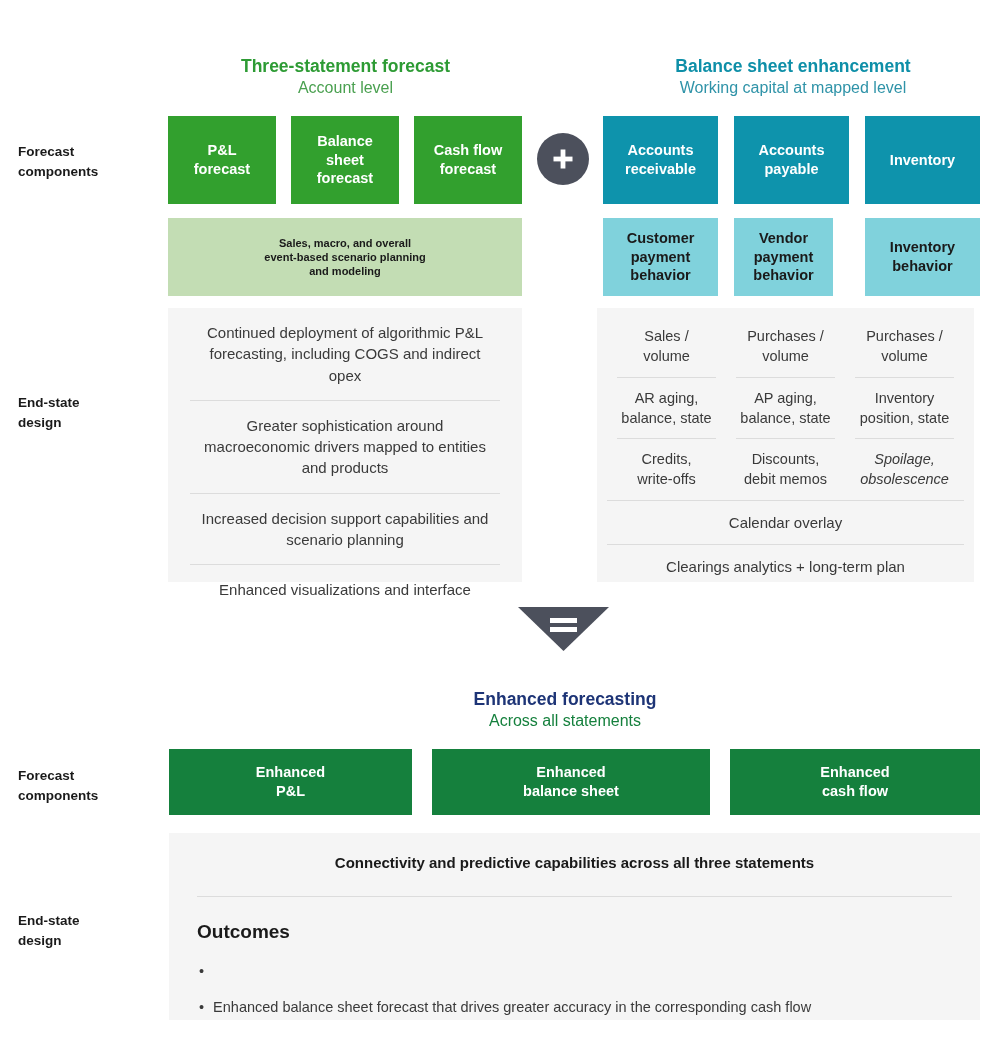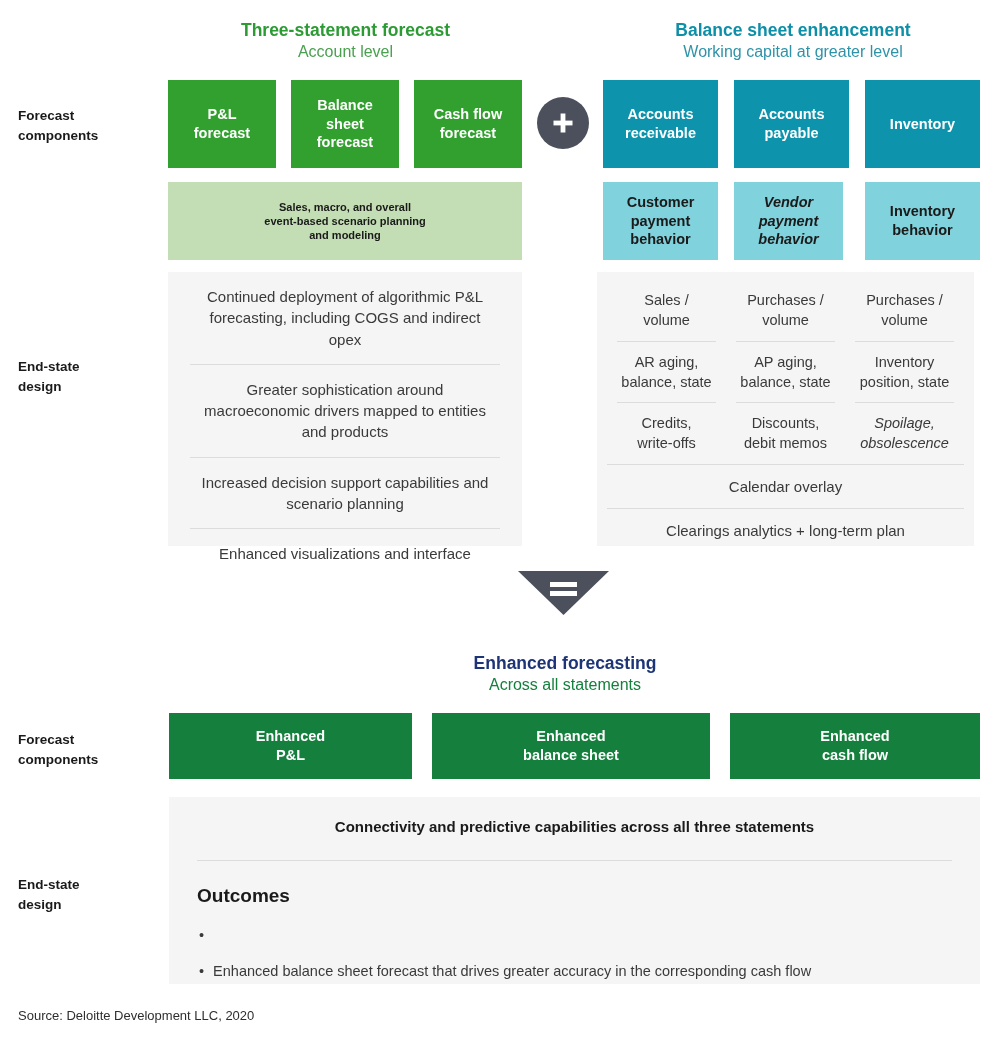--- a/index.html
+++ b/index.html
@@ -7,21 +7,21 @@
     width: 1000px;
     height: 1045px;
     background: #ffffff;
     font-family: "Liberation Sans", sans-serif;
     color: #2e2e2e;
     overflow: hidden;
   }
   .page { position: relative; width: 1000px; height: 1045px; }
 
   
-  .abs { position: absolute; }
+  .abs { position: absolute; margin-top: 36px; }
 
   
   .col-head { text-align: center; }
   .col-head .title {
     font-size: 17.5px;
     font-weight: bold;
     line-height: 1.25;
   }
   .col-head .sub {
     font-size: 16px;
@@ -138,21 +138,21 @@
 
 <div class="page">
 
   <div class="abs col-head head-green" style="left:168px; top:20px; width:355px;">
     <div class="title">Three-statement forecast</div>
     <div class="sub">Account level</div>
   </div>
 
   <div class="abs col-head head-teal" style="left:603px; top:20px; width:380px;">
     <div class="title">Balance sheet enhancement</div>
-    <div class="sub">Working capital at greater level</div>
+    <div class="sub">Working capital at mapped level</div>
   </div>
 
   <div class="abs row-label" style="left:18px; top:106px; width:140px; white-space:pre-line;">Forecast
 components</div>
 
   <div class="abs row-label" style="left:18px; top:357px; width:140px; white-space:pre-line;">End-state
 design</div>
 
   <div class="abs box box-green" style="left:168px; top:80px; width:108px; height:88px; white-space:pre-line;">P&amp;L
 forecast</div>
@@ -175,21 +175,21 @@
 
   <div class="abs box box-teal" style="left:603px; top:80px; width:115px; height:88px; white-space:pre-line;">Accounts
 receivable</div>
   <div class="abs box box-teal" style="left:734px; top:80px; width:115px; height:88px; white-space:pre-line;">Accounts
 payable</div>
   <div class="abs box box-teal" style="left:865px; top:80px; width:115px; height:88px; white-space:pre-line;">Inventory</div>
 
   <div class="abs box box-lightcyan" style="left:603px; top:182px; width:115px; height:78px; white-space:pre-line;">Customer
 payment
 behavior</div>
-  <div class="abs box box-lightcyan" style="left:734px; top:182px; width:109px; height:78px; white-space:pre-line;font-style:italic;">Vendor
+  <div class="abs box box-lightcyan" style="left:734px; top:182px; width:99px; height:78px; white-space:pre-line;">Vendor
 payment
 behavior</div>
   <div class="abs box box-lightcyan" style="left:865px; top:182px; width:115px; height:78px; white-space:pre-line;">Inventory
 behavior</div>
 
   <div class="abs panel panel-list" style="left:168px; top:272px; width:354px; height:274px;">
     <div class="panel-item">Continued deployment of algorithmic P&amp;L forecasting, including COGS and indirect opex</div>
     <div class="panel-item">Greater sophistication around macroeconomic drivers mapped to entities and products</div>
     <div class="panel-item">Increased decision support capabilities and scenario planning</div>
     <div class="panel-item">Enhanced visualizations and interface</div>

